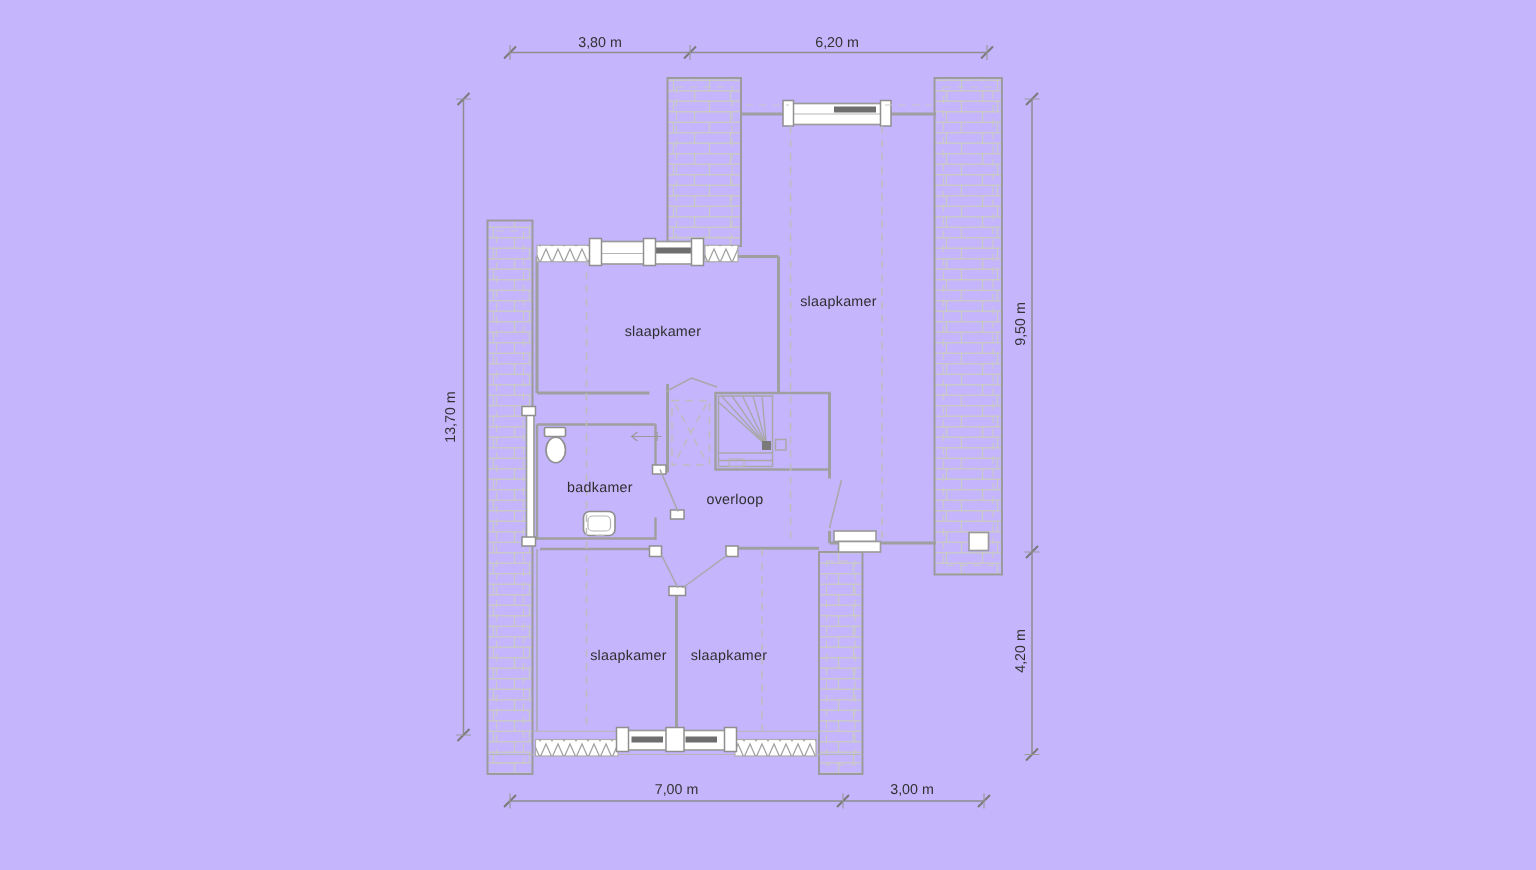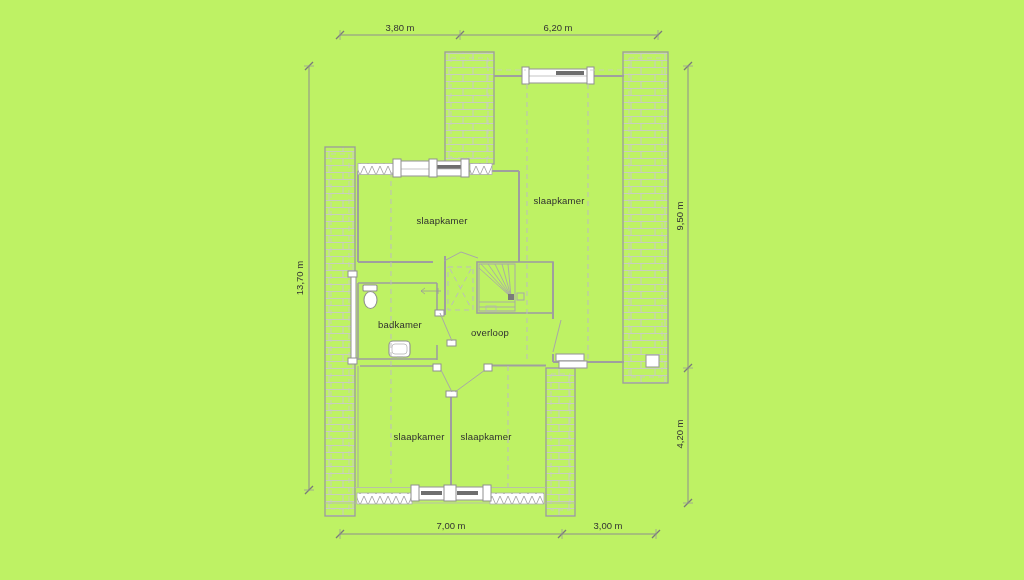--- a/index.html
+++ b/index.html
@@ -1,16 +1,16 @@
 <!DOCTYPE html>
 <html><head>
 <meta charset="utf-8">
 <style>
   html,body{margin:0;padding:0;background:#ffffff;}
-  #stage{position:relative;width:1024px;height:580px;background:#bef264;overflow:hidden;
+  #stage{position:relative;width:1024px;height:580px;background:#c4b5fd;overflow:hidden;
          font-family:"Liberation Sans", sans-serif;}
   svg{display:block}
   .w2{stroke:#9f9f9f;stroke-width:2;fill:none;stroke-linecap:butt}
   .w15{stroke:#9f9f9f;stroke-width:1.6;fill:none}
   .w1{stroke:#a8a8a8;stroke-width:1;fill:none}
   .thin{stroke:#b6b6b6;stroke-width:.8;fill:none}
   .win{fill:#ffffff;stroke:#9b9b9b;stroke-width:1.1}
   .post{fill:#ffffff;stroke:#8f8f8f;stroke-width:1}
   .dark{fill:#6e6e6e;stroke:none}
   .dash{stroke:#bdbdbd;stroke-width:1;fill:none;stroke-dasharray:5 4}

